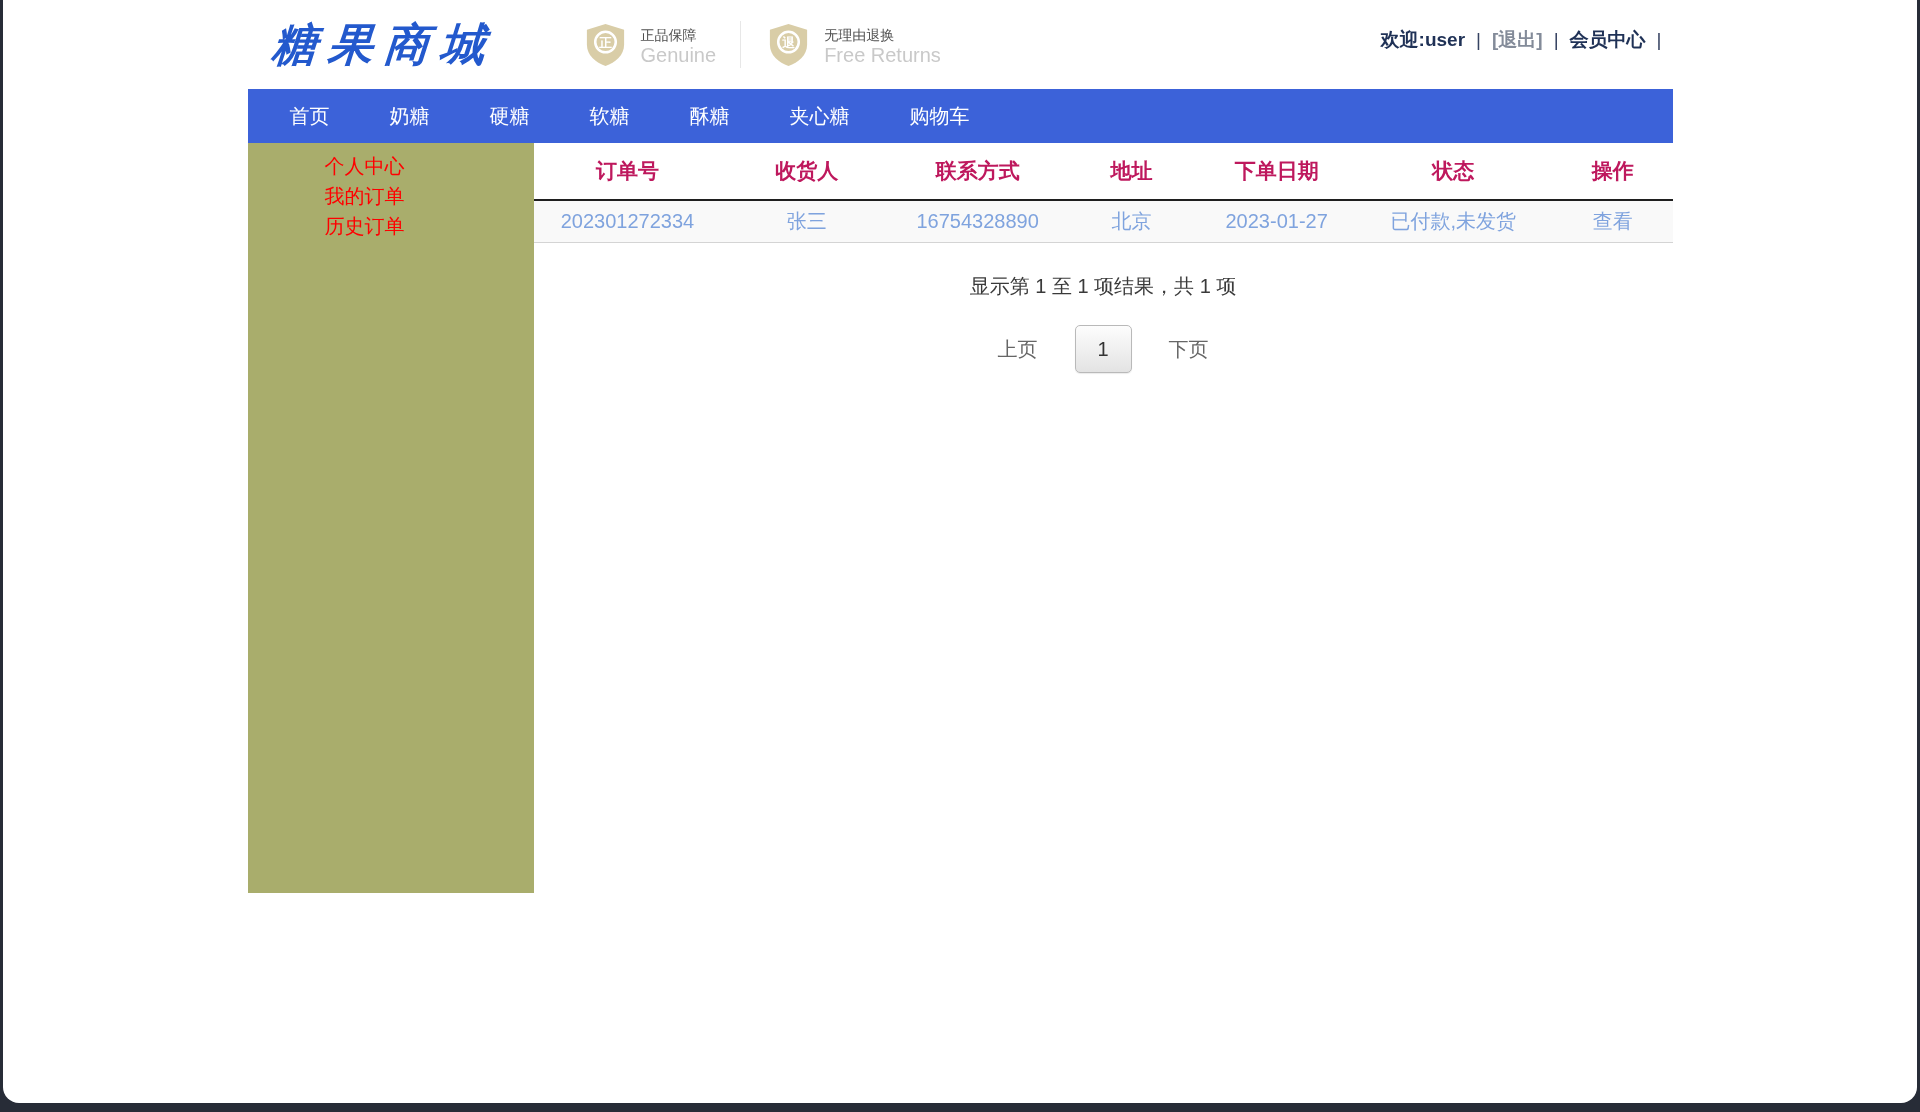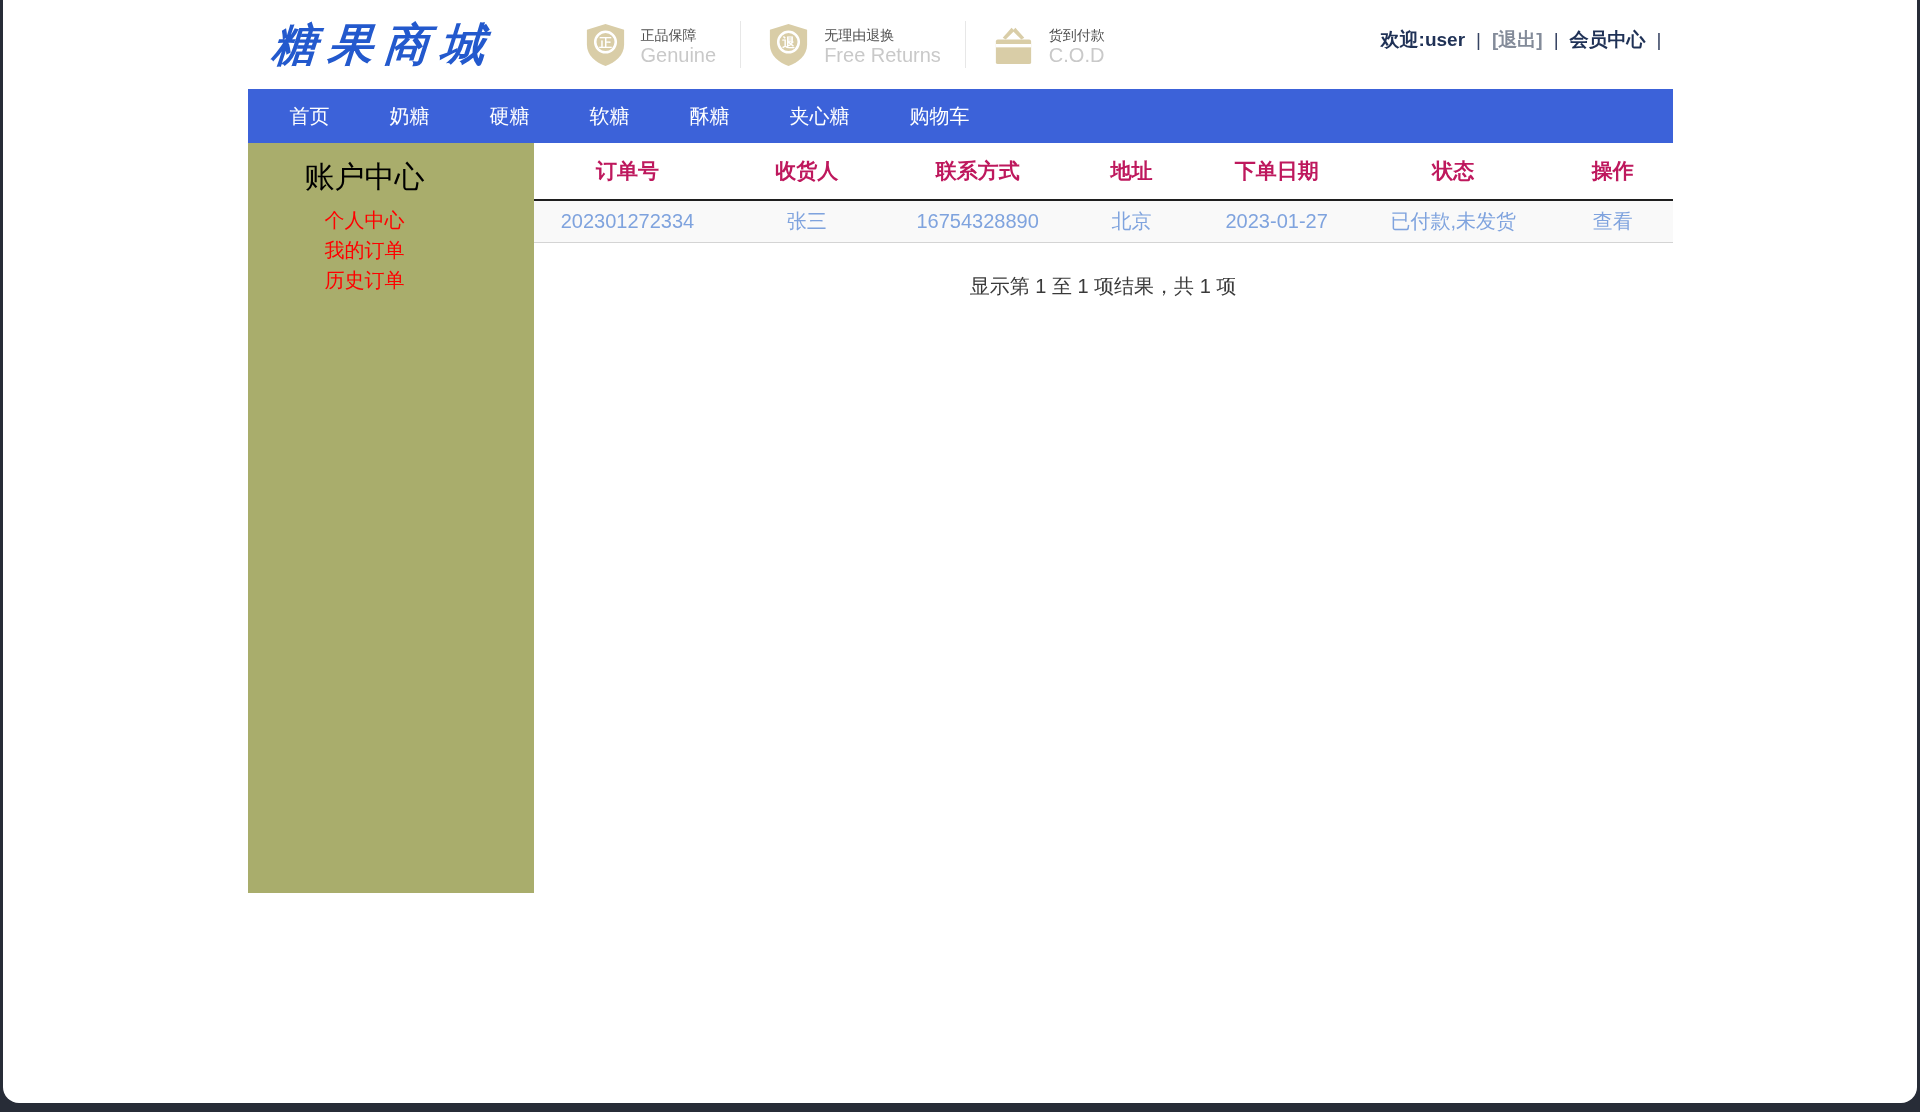--- a/index.html
+++ b/index.html
@@ -121,34 +121,20 @@
             <path d="M24 3 L43 9 V24 C43 35 34 42.5 24 46 C14 42.5 5 35 5 24 V9 Z" fill="#d9cda7"></path>
             <circle cx="24" cy="21.5" r="10.5" fill="none" stroke="#ffffff" stroke-width="2.6"></circle>
             <text x="24" y="26.5" font-size="13" fill="#ffffff" text-anchor="middle" font-weight="bold">退</text>
           </svg>
           <div>
             <div class="badge-title">无理由退换</div>
             <div class="badge-sub">Free Returns</div>
           </div>
         </div>
 
-        <div class="badge">
-          <svg class="badge-icon" viewBox="0 0 48 48">
-            <g fill="#d9cda7">
-              <rect x="6" y="19" width="36" height="25" rx="2"></rect>
-              <path d="M13 17 L22 7 L25 10 L16 19 Z"></path>
-              <path d="M35 17 L26 7 L23 10 L32 19 Z"></path>
-            </g>
-            <rect x="6" y="23.5" width="36" height="3.4" fill="#ffffff"></rect>
-          </svg>
-          <div>
-            <div class="badge-title">货到付款</div>
-            <div class="badge-sub">C.O.D</div>
-          </div>
-        </div>
 
       </div>
 
       <div class="userbar">
         <span>欢迎:user</span><span class="sep">|</span><span class="logout">[退出]</span><span class="sep">|</span><span class="member">会员中心</span><span class="sep">|</span>
       </div>
     </div>
 
     <div class="nav">
       <div class="nav-item">首页</div>
@@ -156,21 +142,20 @@
       <div class="nav-item">硬糖</div>
       <div class="nav-item">软糖</div>
       <div class="nav-item">酥糖</div>
       <div class="nav-item">夹心糖</div>
       <div class="nav-item">购物车</div>
     </div>
 
     <div class="main">
 
       <div class="sidebar">
-        <div class="sidebar-title">账户中心</div>
         <div class="sidebar-link">个人中心</div>
         <div class="sidebar-link">我的订单</div>
         <div class="sidebar-link">历史订单</div>
       </div>
 
       <div class="content">
 
         <div class="thead">
           <div class="th c0">订单号</div>
           <div class="th c1">收货人</div>
@@ -186,18 +171,23 @@
           <div class="td c1">张三</div>
           <div class="td c2">16754328890</div>
           <div class="td c3">北京</div>
           <div class="td c4">2023-01-27</div>
           <div class="td c5">已付款,未发货</div>
           <div class="td c6 action">查看</div>
         </div>
 
         <div class="summary">显示第 1 至 1 项结果，共 1 项</div>
 
+        <div class="pager">
+          <span class="pager-link pager-prev">上页</span>
+          <span class="page-btn">1</span>
+          <span class="pager-link pager-next">下页</span>
+        </div>
 
       </div>
     </div>
 
   </div>
 </div>
 
 </body></html>

